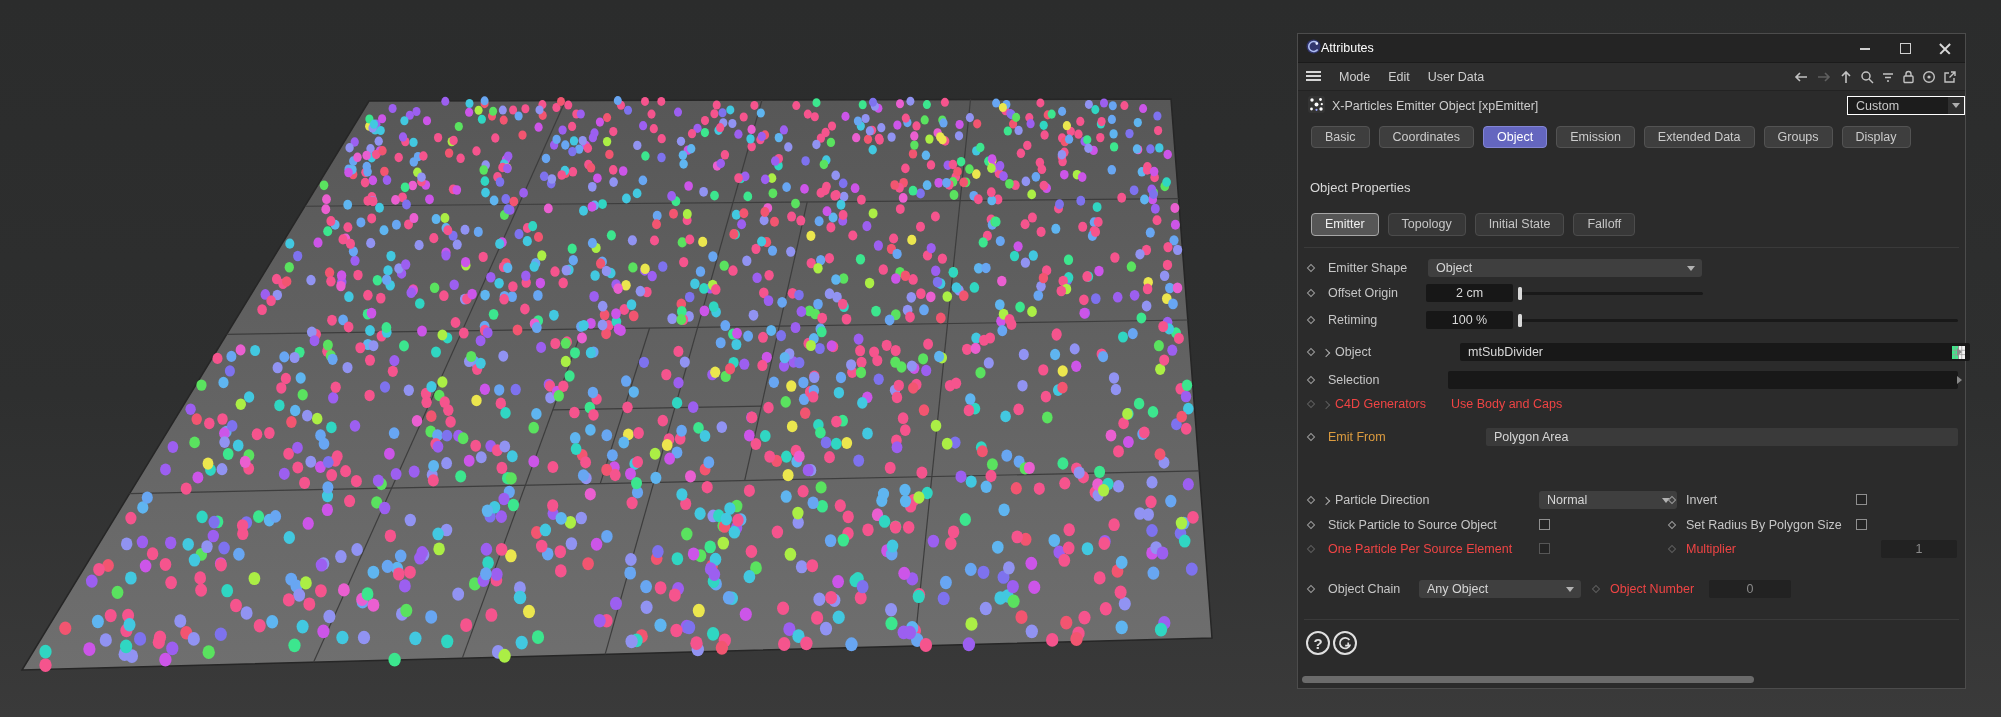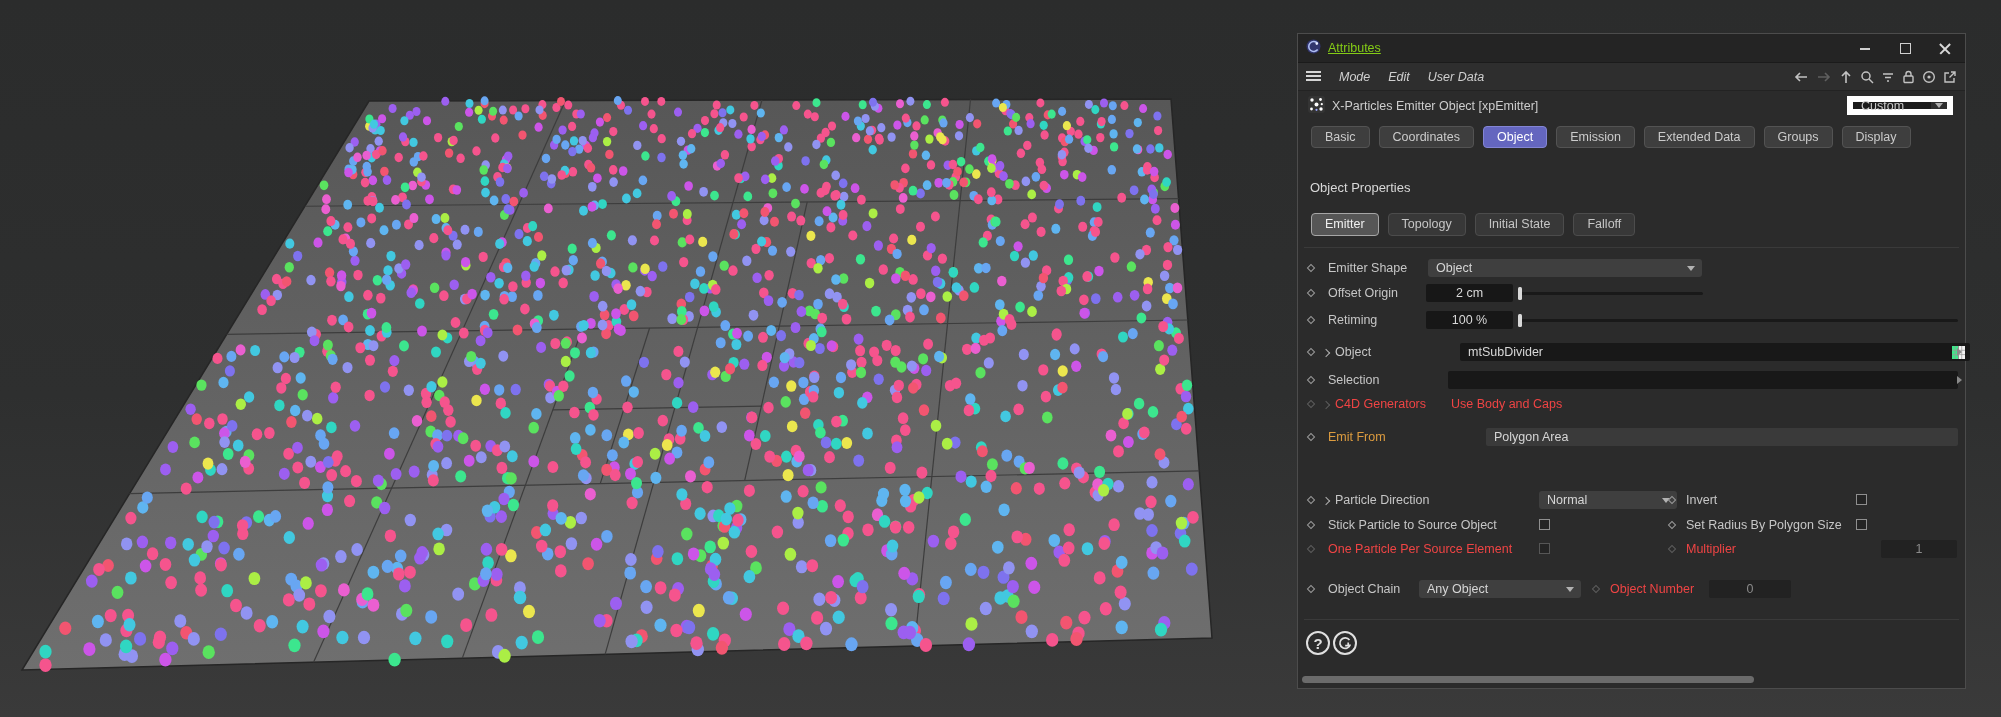--- a/index.html
+++ b/index.html
@@ -7,40 +7,40 @@
          background:linear-gradient(#2b2c2c 0%, #2e2f2f 55%, #3a3a3a 100%);
          font-family:"Liberation Sans", sans-serif;color:#c8c8c8;font-size:12.5px;
          -webkit-font-smoothing:antialiased;}
   svg.viewport{position:absolute;left:0;top:0;}
 
   
   .panel{position:absolute;left:1297px;top:33px;width:669px;height:656px;
          background:#2b2b2b;border:1px solid #4c4c4c;box-sizing:border-box;}
   .titlebar{position:absolute;left:0;top:0;right:0;height:29px;background:#242424;
             border-bottom:1px solid #1b1b1b;display:flex;align-items:center;padding:0 8px;box-sizing:border-box;}
-  .titlebar .title{margin-left:7px;color:#84cc16;text-decoration:underline;}
+  .titlebar .title{color:#ffffff;}
   .wbtns{margin-left:auto;display:flex;align-items:center;gap:28px;padding-right:6px;}
   .wbtn{width:12px;height:12px;position:relative;cursor:default;}
   .wbtn.min::after{content:"";position:absolute;left:1px;right:1px;top:6px;height:1.5px;background:#d0d0d0;}
   .wbtn.max::after{content:"";position:absolute;left:1px;top:1px;width:9px;height:9px;border:1.5px solid #d0d0d0;}
   .wbtn.close::before,.wbtn.close::after{content:"";position:absolute;left:-1px;top:5.5px;width:14px;height:1.5px;background:#d8d8d8;}
   .wbtn.close::before{transform:rotate(45deg);} .wbtn.close::after{transform:rotate(-45deg);}
 
   .menurow{position:absolute;left:0;top:29px;right:0;height:28px;background:#2e2e2e;
-           border-bottom:1px solid #232323;display:flex;align-items:center;padding:0 8px;box-sizing:border-box;gap:18px;font-style:italic;}
+           border-bottom:1px solid #232323;display:flex;align-items:center;padding:0 8px;box-sizing:border-box;gap:18px;}
   .hamburger{width:15px;height:11px;display:inline-block;position:relative;}
   .hamburger::before{content:"";position:absolute;left:0;right:0;top:0;height:2px;background:#d5d5d5;
                      box-shadow:0 4px 0 #d5d5d5, 0 8px 0 #d5d5d5;}
   .menuitem{color:#cfcfcf;cursor:default;}
   .navicons{margin-left:auto;display:flex;align-items:center;gap:7px;}
   .navicons svg{display:block;}
 
   .objrow{position:absolute;left:0;top:57px;right:0;height:30px;display:flex;align-items:center;padding:0 10px;box-sizing:border-box;}
   .objrow .objtitle{margin-left:7px;color:#cdcdcd;}
-  .preset{position:absolute;left:549px;top:5px;width:106px;height:19px;background:#1c1c1c;border:6px solid #ffffff;
+  .preset{position:absolute;left:549px;top:5px;width:118px;height:19px;background:#1c1c1c;border:1px solid #ffffff;
           display:flex;align-items:center;box-sizing:border-box;}
   .preset .ptext{padding-left:8px;color:#c9c9c9;flex:1;}
   .preset .parrow{width:16px;height:100%;background:#2f2f2f;display:flex;align-items:center;justify-content:center;}
 
   .tabsrow{position:absolute;left:13px;right:10px;display:flex;gap:9px;}
   .tab{height:20px;line-height:20px;padding:0 13px;background:#3e3e3e;border:1px solid #535353;border-radius:4px;
        color:#cbcbcb;white-space:nowrap;text-align:center;}
   .tab.active{background:#6466bf;border-color:#8385d4;color:#ffffff;}
   .subtab{height:21px;line-height:21px;padding:0 13px;background:#383838;border:1px solid #4c4c4c;border-radius:4px;color:#c6c6c6;white-space:nowrap;}
   .subtab.active{background:#565656;border-color:#a6a6a6;color:#f0f0f0;}

